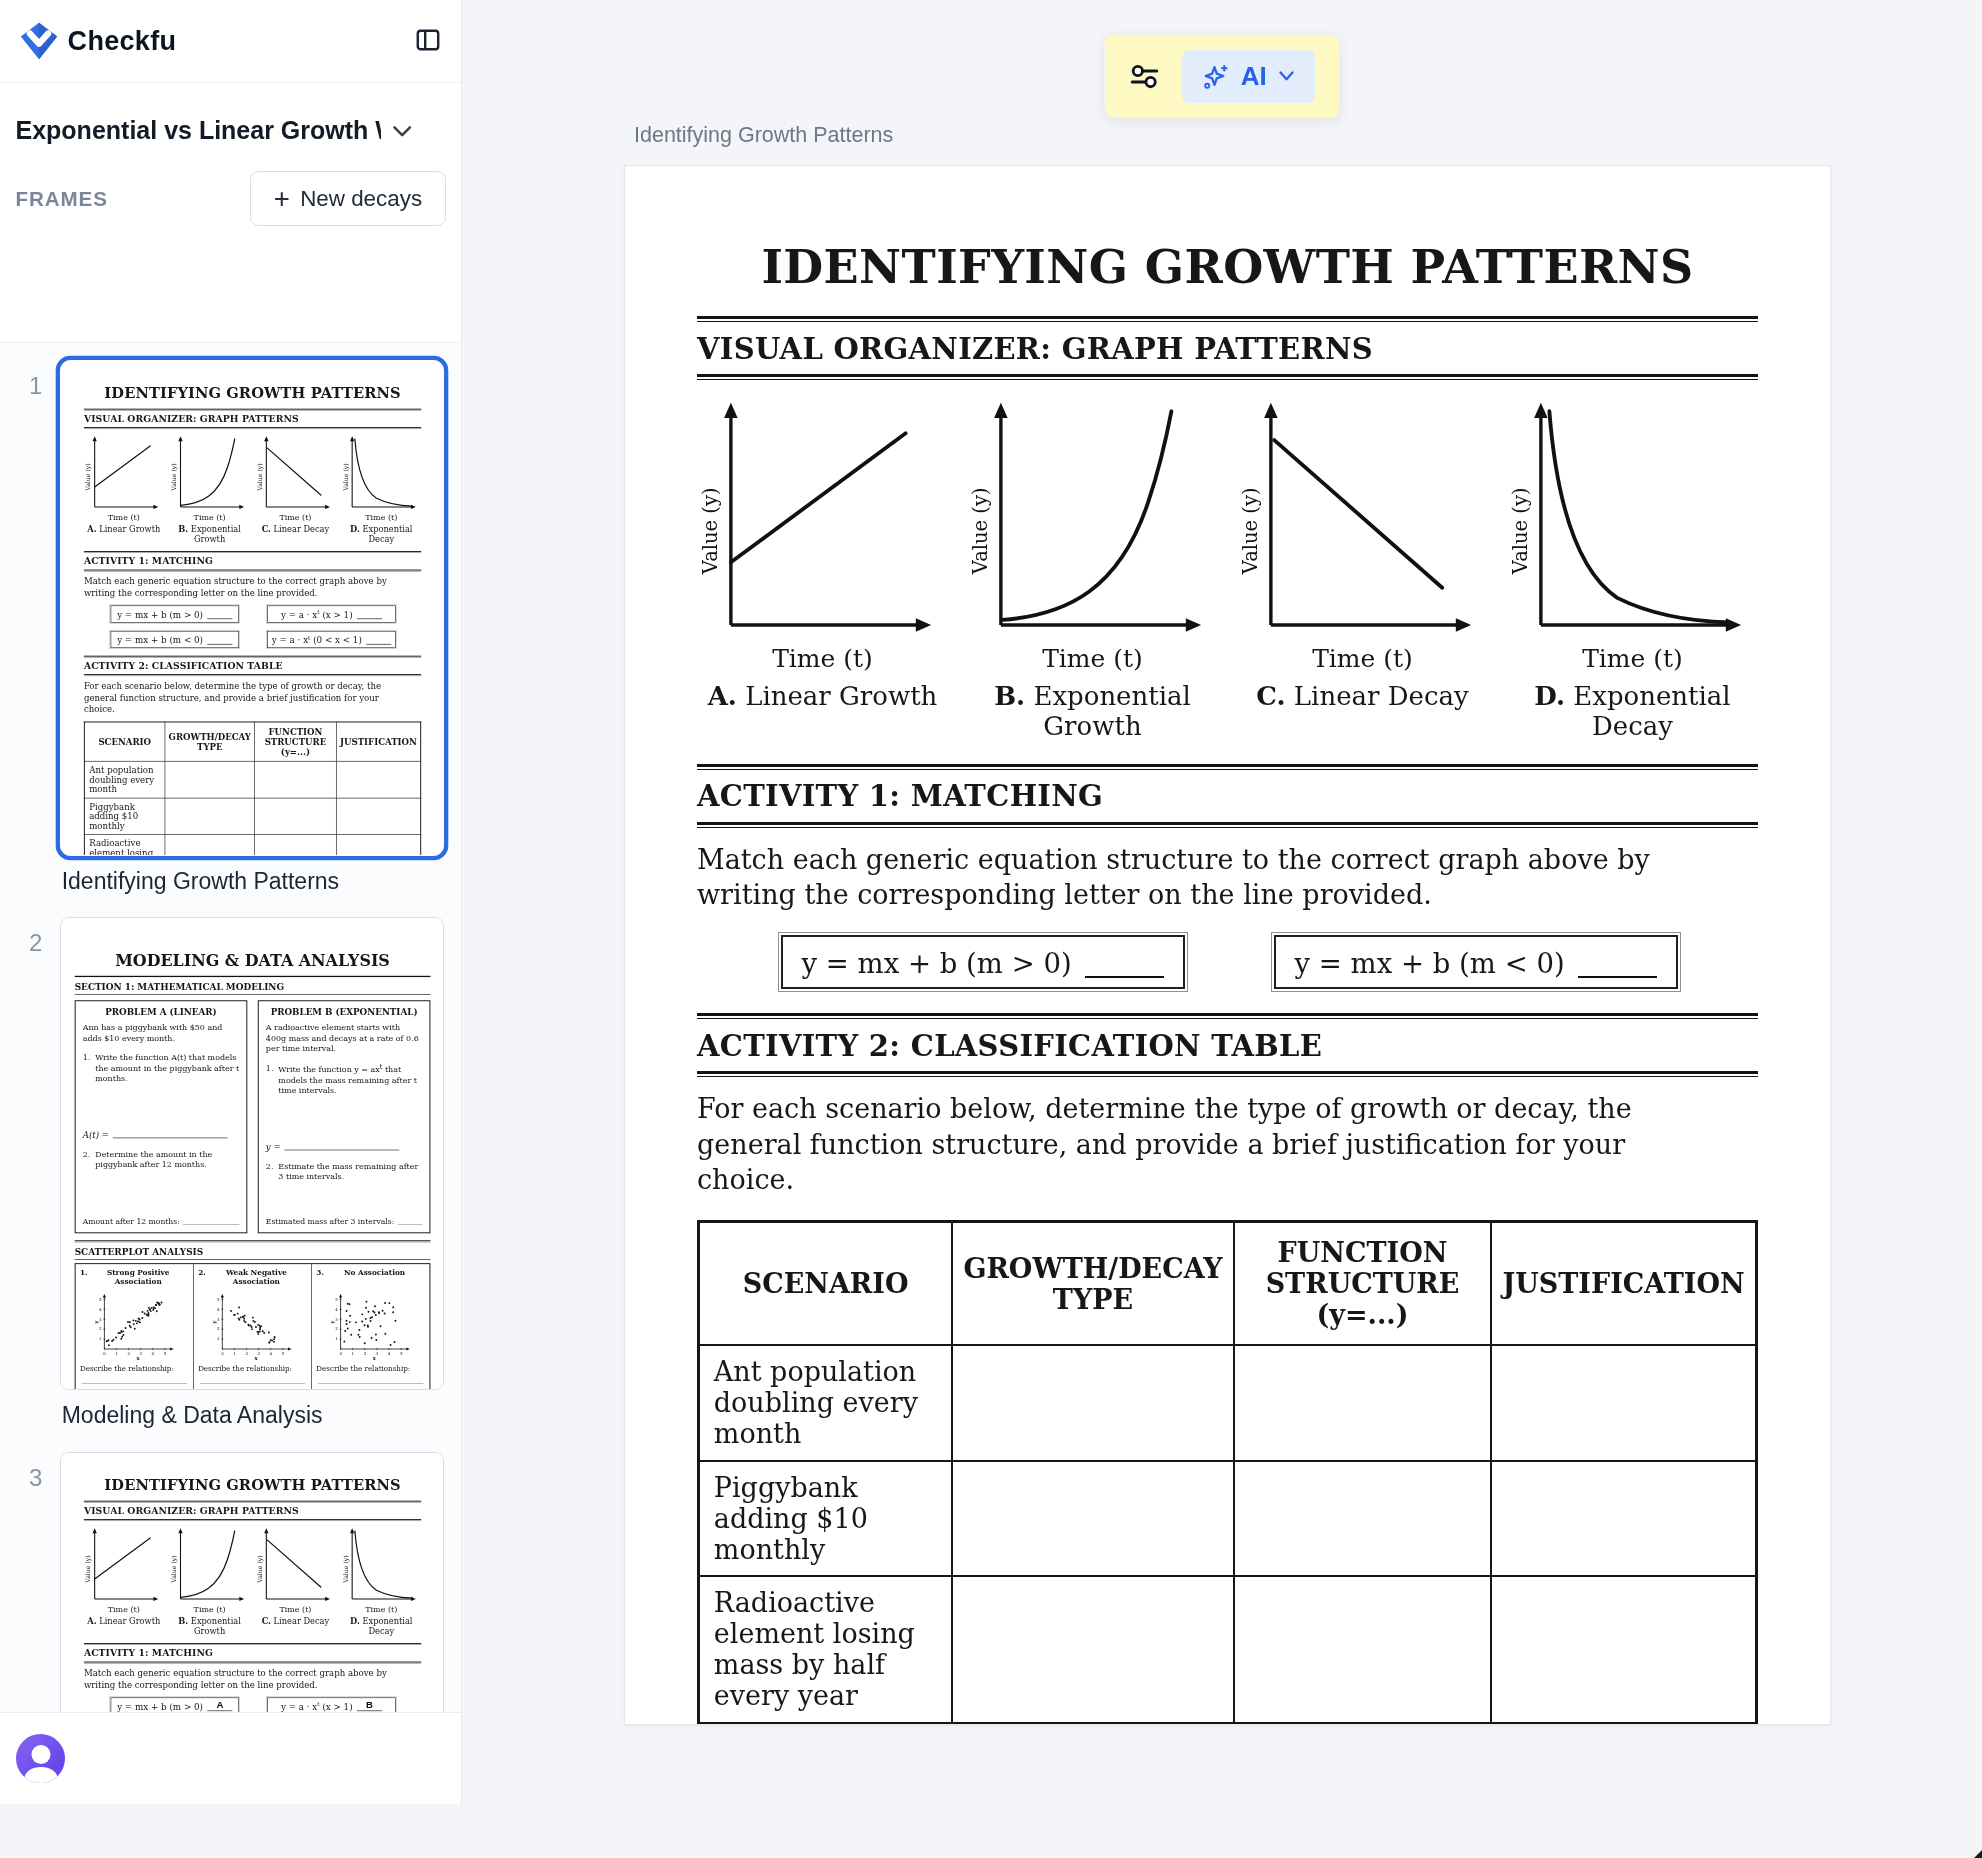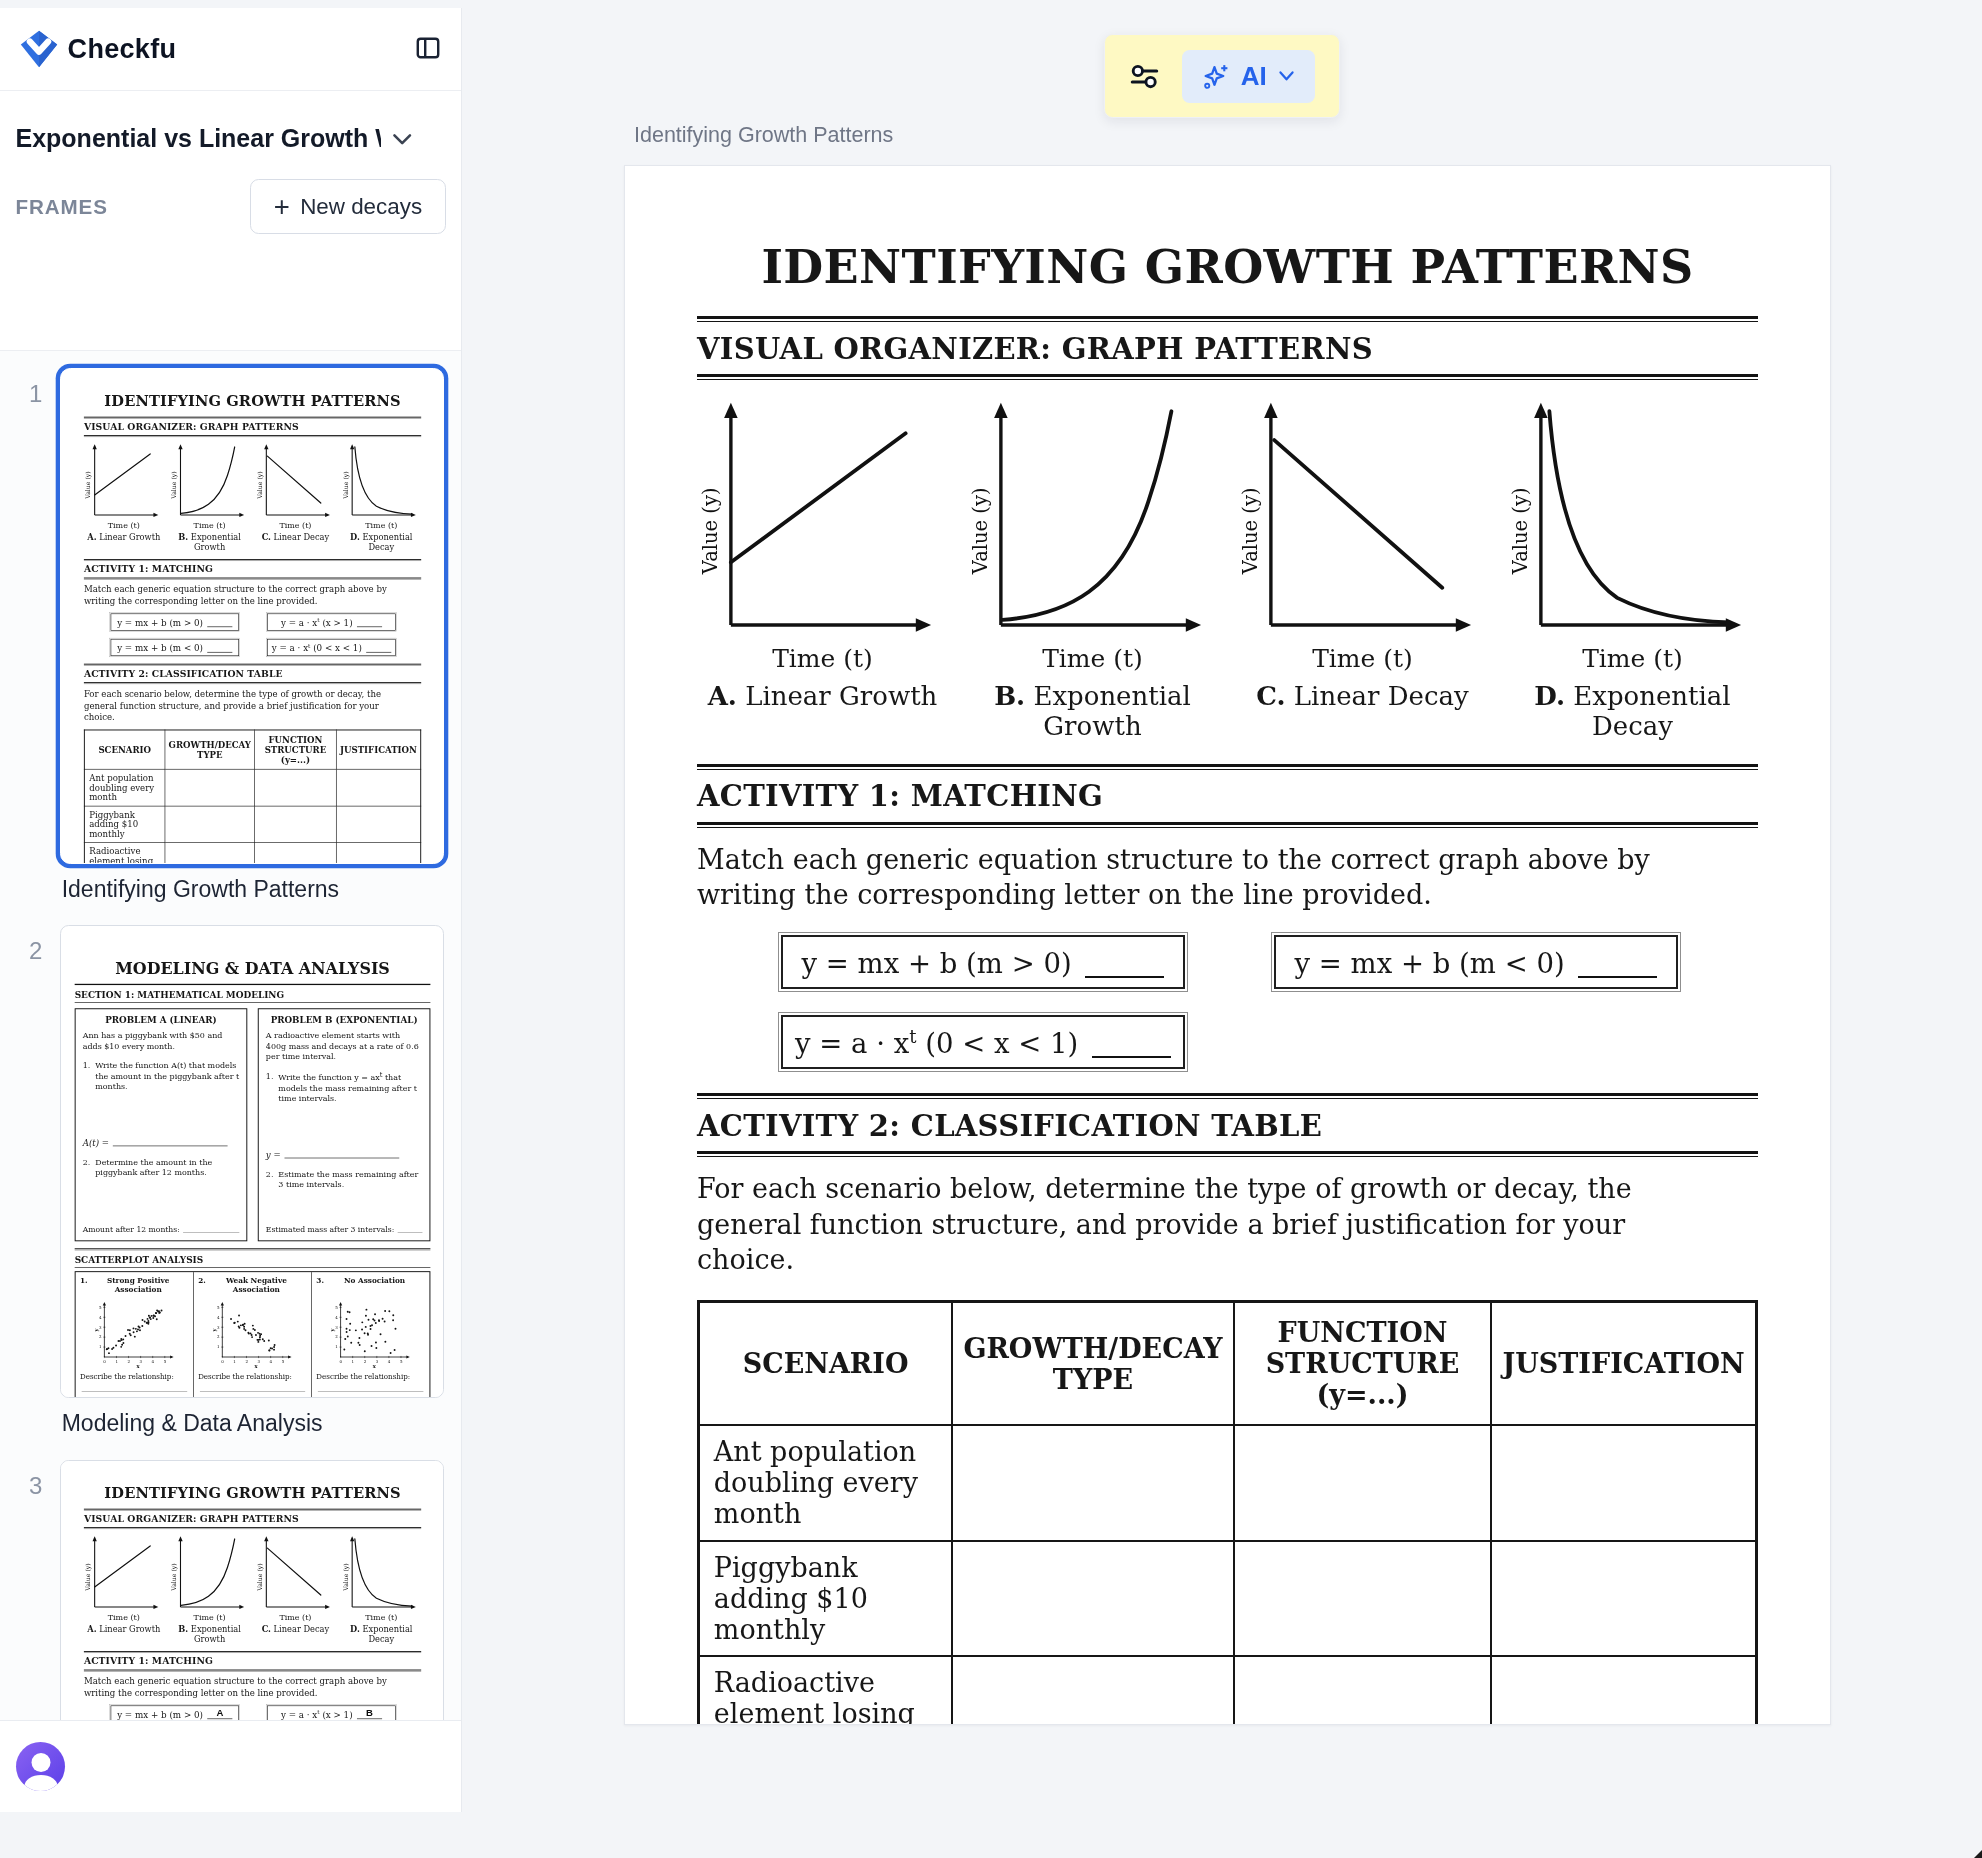--- a/index.html
+++ b/index.html
@@ -1,21 +1,21 @@
 <!DOCTYPE html>
 <html style="font-size:13.8px"><head>
 <meta charset="utf-8">
 <style>
   * { margin:0; padding:0; box-sizing:border-box; }
   html,body { width:1982px; height:1858px; overflow:hidden; }
   body { font-family:"Liberation Sans", sans-serif; background:#f3f5f8; position:relative; }
 
   
   .sidebar { position:absolute; left:0; top:0; width:462px; height:1804px; background:#fff;
-             border-right:0.9px solid #e7eaef; overflow:hidden;margin-top:8px; }
+             border-right:0.9px solid #e7eaef; overflow:hidden; }
   .sb-header { height:83px; display:flex; align-items:center; padding:0 19px; border-bottom:0.9px solid #eceef2; }
   .logo { display:flex; align-items:center; gap:8.6px; }
   .logo-text { font-size:27px; font-weight:800; color:#0c1322; letter-spacing:0.3px; }
   .panel-toggle { margin-left:auto; background:none; border:none; cursor:pointer; width:29px; height:29px; }
   .project-row { margin:33px 15.5px 0 15.5px; display:flex; align-items:center; }
   .project-title { font-size:25px; font-weight:700; color:#131a28; white-space:nowrap; overflow:hidden; max-width:365px; }
   .chev { margin-left:10.3px; flex:0 0 auto; }
   .tag-input { display:block; margin:24px 15.5px 0 15.5px; width:410px; height:62px; border:1.3px solid #d8dde6;
                border-radius:7.7px; padding:0 20.6px; font-size:23px; color:#2a3342; background:#fff; outline:none;
                font-family:"Liberation Sans",sans-serif; }
@@ -787,24 +787,20 @@
 
     <div class="eq-grid">
       <div class="eq-box">
         <span><span>y = mx + b (m &gt; 0)</span><sup></sup><span></span></span>
         <span class="blank"></span>
       </div>
       <div class="eq-box">
         <span><span>y = mx + b (m &lt; 0)</span><sup></sup><span></span></span>
         <span class="blank"></span>
       </div>
-      <div class="eq-box">
-        <span><span>y = a · x</span><sup>t</sup><span> (0 &lt; x &lt; 1)</span></span>
-        <span class="blank"></span>
-      </div>
     </div>
 
     <div class="sec-sep"></div>
     <div class="sec-head">ACTIVITY 2: CLASSIFICATION TABLE</div>
     <div class="sec-sep tight"></div>
     <div class="instructions">For each scenario below, determine the type of growth or decay, the general function structure, and provide a brief justification for your choice.</div>
 
     <table class="cls-table">
       <tbody>
               <tr>

